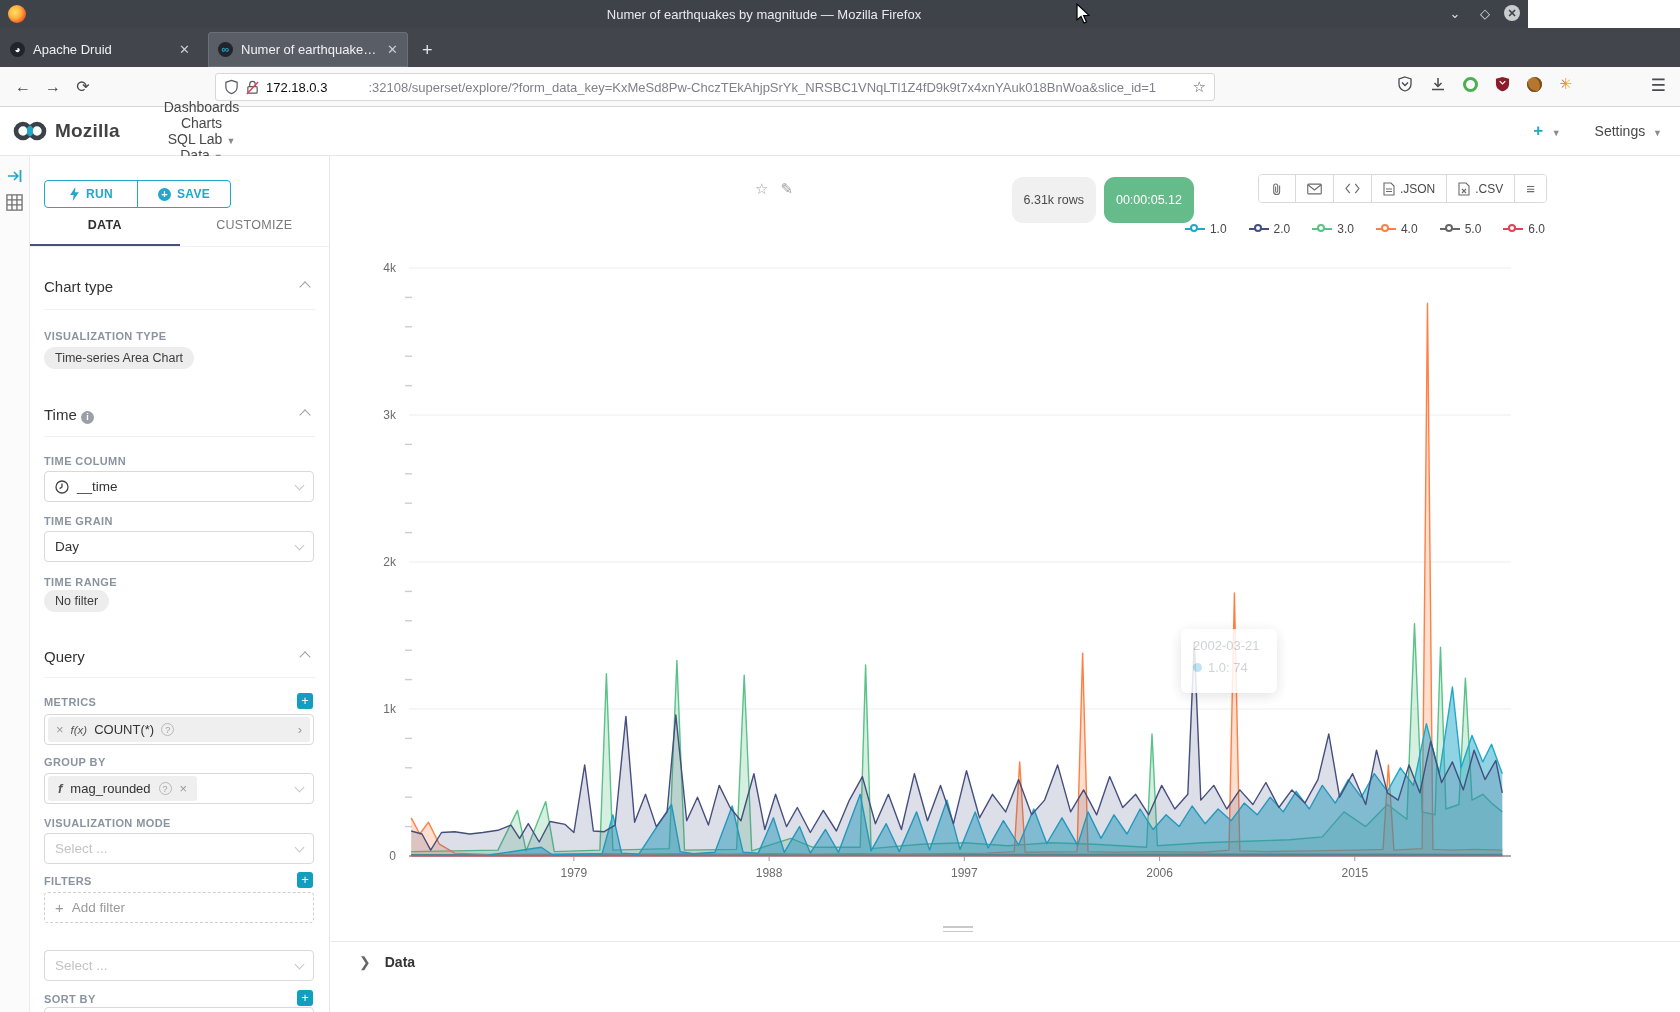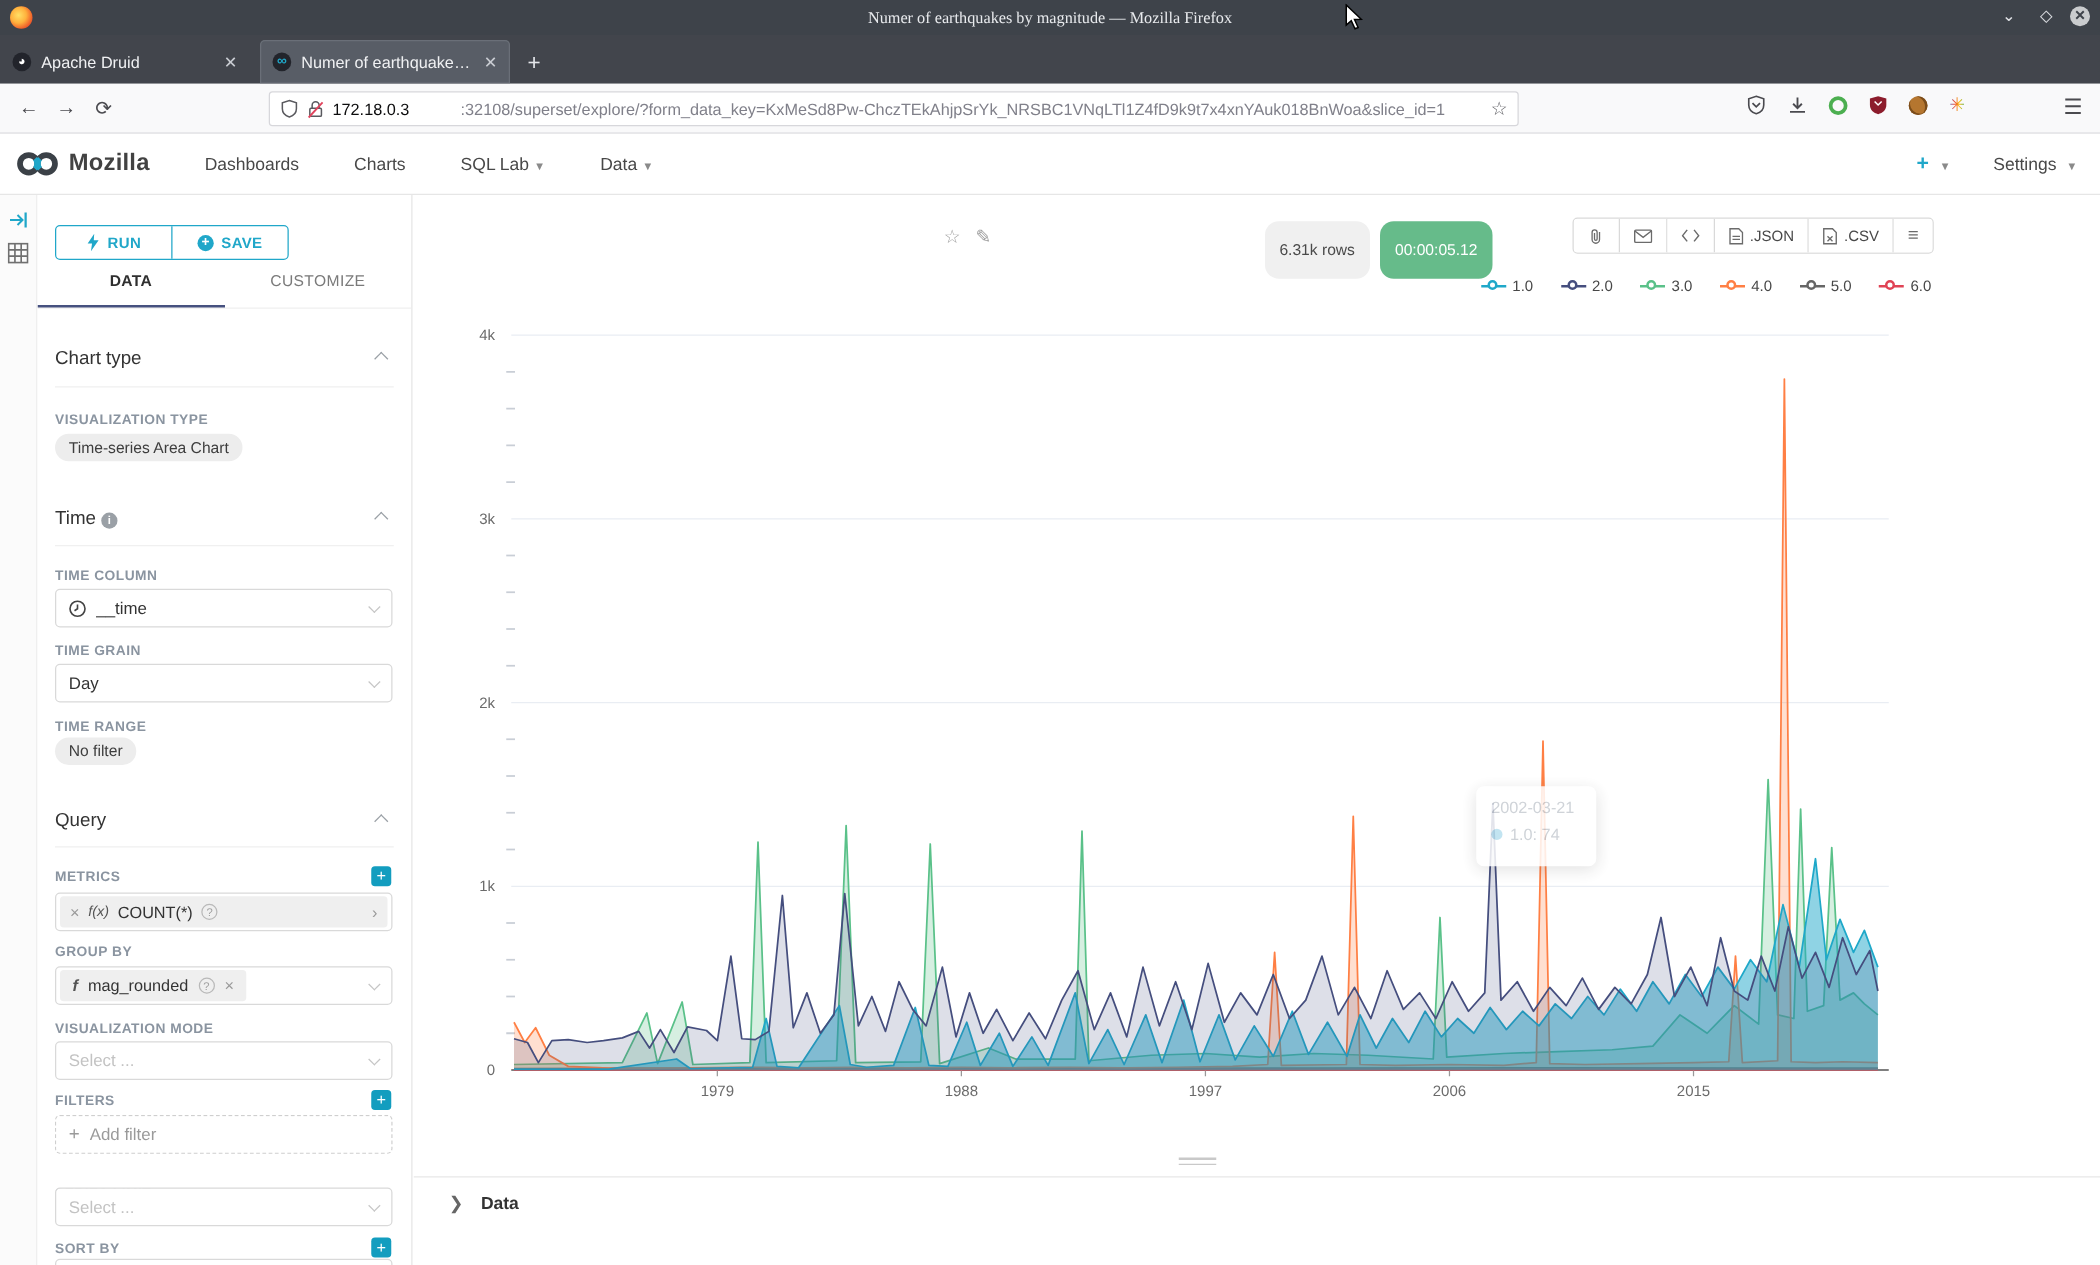--- a/index.html
+++ b/index.html
@@ -1,22 +1,22 @@
 <!DOCTYPE html>
 <html><head>
 <meta charset="utf-8">
 <style>
   * { margin:0; padding:0; box-sizing:border-box; }
   html,body { width:1680px; height:1012px; overflow:hidden; background:#fff;
     font-family:"Liberation Sans", sans-serif; }
   .abs { position:absolute; }
 
   
-  #titlebar { position:absolute; left:0; top:0; width:1680px; height:28px; background:#3e434a;
-    display:flex; align-items:center;font-family:Liberation Serif, serif; }
+  #titlebar { position:absolute; left:0; top:0; width:1528px; height:28px; background:#3e434a;
+    display:flex; align-items:center; }
   #ff-logo { position:absolute; left:8px; top:5px; width:18px; height:18px; border-radius:50%;
     background:radial-gradient(circle at 38% 40%, #ffe066 0%, #ffb13d 40%, #f0602a 70%, #b5283b 100%); }
   #win-title { width:100%; text-align:center; color:#e8eaed; font-size:13px; }
   .winctl { color:#dfe1e5; font-size:13px; width:22px; text-align:center; }
   #close-btn { width:16px; height:16px; border-radius:50%; background:#caccce; color:#3e434a;
     font-size:11px; line-height:16px; text-align:center; font-weight:bold; }
   #win-controls { position:absolute; right:8px; top:5px; display:flex; gap:8px; align-items:center; }
 
   #tabbar { position:absolute; left:0; top:28px; width:1680px; height:39px; background:#42454c;
     display:flex; align-items:flex-end; }
@@ -201,21 +201,21 @@
 <div id="snav">
   <div id="brand">
     <svg width="36" height="22" viewBox="0 0 36 22">
       <circle cx="11" cy="11" r="7" fill="none" stroke="#3b4147" stroke-width="4.6"></circle>
       <circle cx="25" cy="11" r="7" fill="none" stroke="#3b4147" stroke-width="4.6"></circle>
       <path d="M16 7 C18 9 18 13 16 15" fill="none" stroke="#20a7c9" stroke-width="4.2"></path>
       <path d="M20 7 C18 9 18 13 20 15" fill="none" stroke="#20a7c9" stroke-width="4.2"></path>
     </svg>
     <span id="brand-name">Mozilla</span>
   </div>
-  <div id="snav-items" style="display:flex;align-items:center;">
+  <div id="snav-items" style="display:flex;align-items:center;flex-direction:column;">
       <span class="snav-item">Dashboards</span>
       <span class="snav-item">Charts</span>
       <span class="snav-item">SQL Lab<span class="caret">▼</span></span>
       <span class="snav-item">Data<span class="caret">▼</span></span>
     </div>
   <div id="snav-right">
     <span>
       <span id="plus-menu">+</span>
       <span class="caret">▼</span>
     </span>

